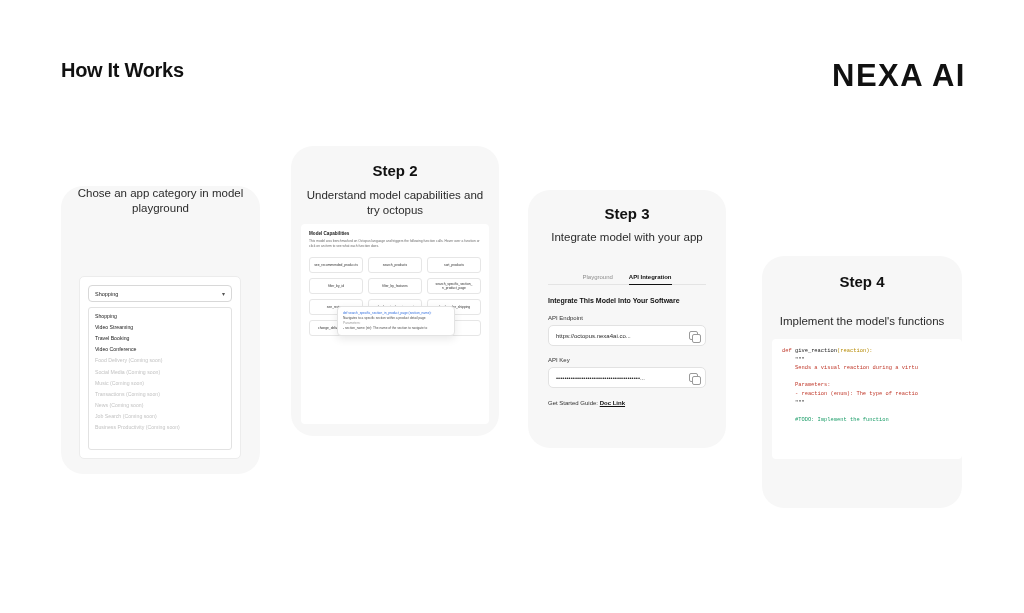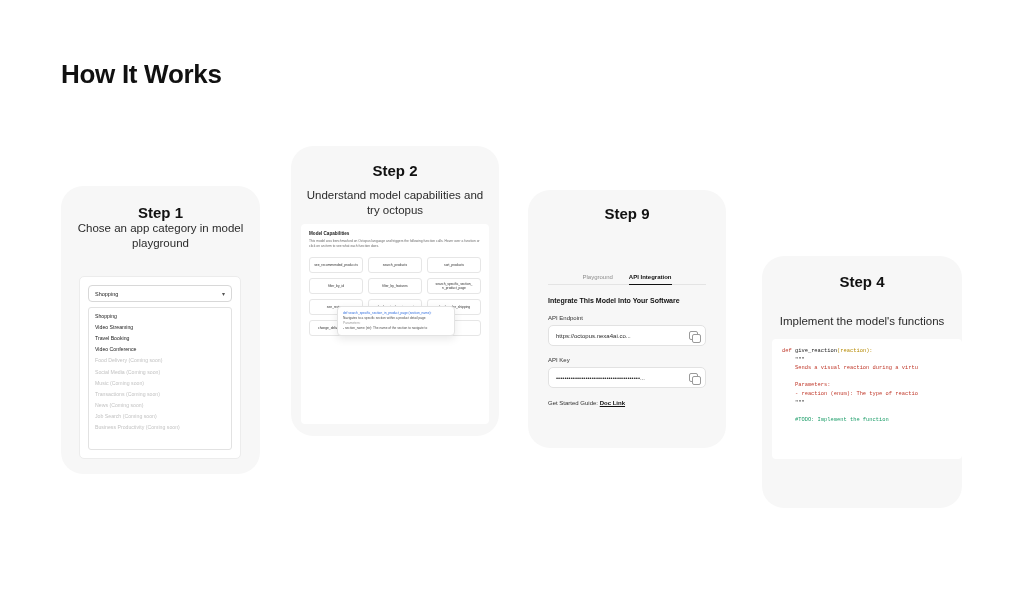--- a/index.html
+++ b/index.html
@@ -7,21 +7,21 @@
     width: 1024px; height: 613px;
     background: #ffffff;
     font-family: "Liberation Sans", sans-serif;
     overflow: hidden;
   }
   #page { position: relative; width: 1024px; height: 613px; }
 
   .page-title {
     position: absolute;
     left: 61px; top: 59px;
-    font-size: 26px;
+    font-size: 20px;
     font-weight: bold;
     color: #111111;
     letter-spacing: -0.3px;
   }
 
   .brand {
     position: absolute;
     right: 58px; top: 58px;
     font-size: 31px;
     font-weight: bold;
@@ -219,23 +219,23 @@
   .tok-str { color: #c0392b; }
   .tok-cmt { color: #1e9e6a; }
   .tok-plain { color: #333; }
 </style>
 </head>
 <body>
 
 <div id="page">
 
   <div class="page-title">How It Works</div>
+  <div class="brand">NEXA AI</div>
 
   <div class="card" id="card1">
-    <div class="card-title">Step 1</div>
     <div class="card-sub">Chose an app category in model playground</div>
 
     <div class="mock1">
       <div class="select-box">
         <span>Shopping</span>
         <span class="chev">▾</span>
       </div>
       <div class="opt-list">
         <div class="opt">Shopping</div>
         <div class="opt">Video Streaming</div>
@@ -276,21 +276,22 @@
       <div class="popover">
         <div class="pop-line code">def search_specific_section_in_product_page (section_name):</div>
         <div class="pop-line">Navigates to a specific section within a product detail page</div>
         <div class="pop-line label">Parameters:</div>
         <div class="pop-line">- section_name (str): The name of the section to navigate to</div>
       </div>
     </div>
   </div>
 
   <div class="card" id="card3">
-    <div class="card-title">Step 9</div>
+    <div class="card-title">Step 3</div>
+    <div class="card-sub">Integrate model with your app</div>
 
     <div class="mock3">
       <div class="tabs">
         <div class="tab">Playground</div>
         <div class="tab active">API Integration</div>
       </div>
       <div class="m3-h">Integrate This Model Into Your Software</div>
 
       <div class="m3-lab">API Endpoint</div>
       <div class="m3-field">

